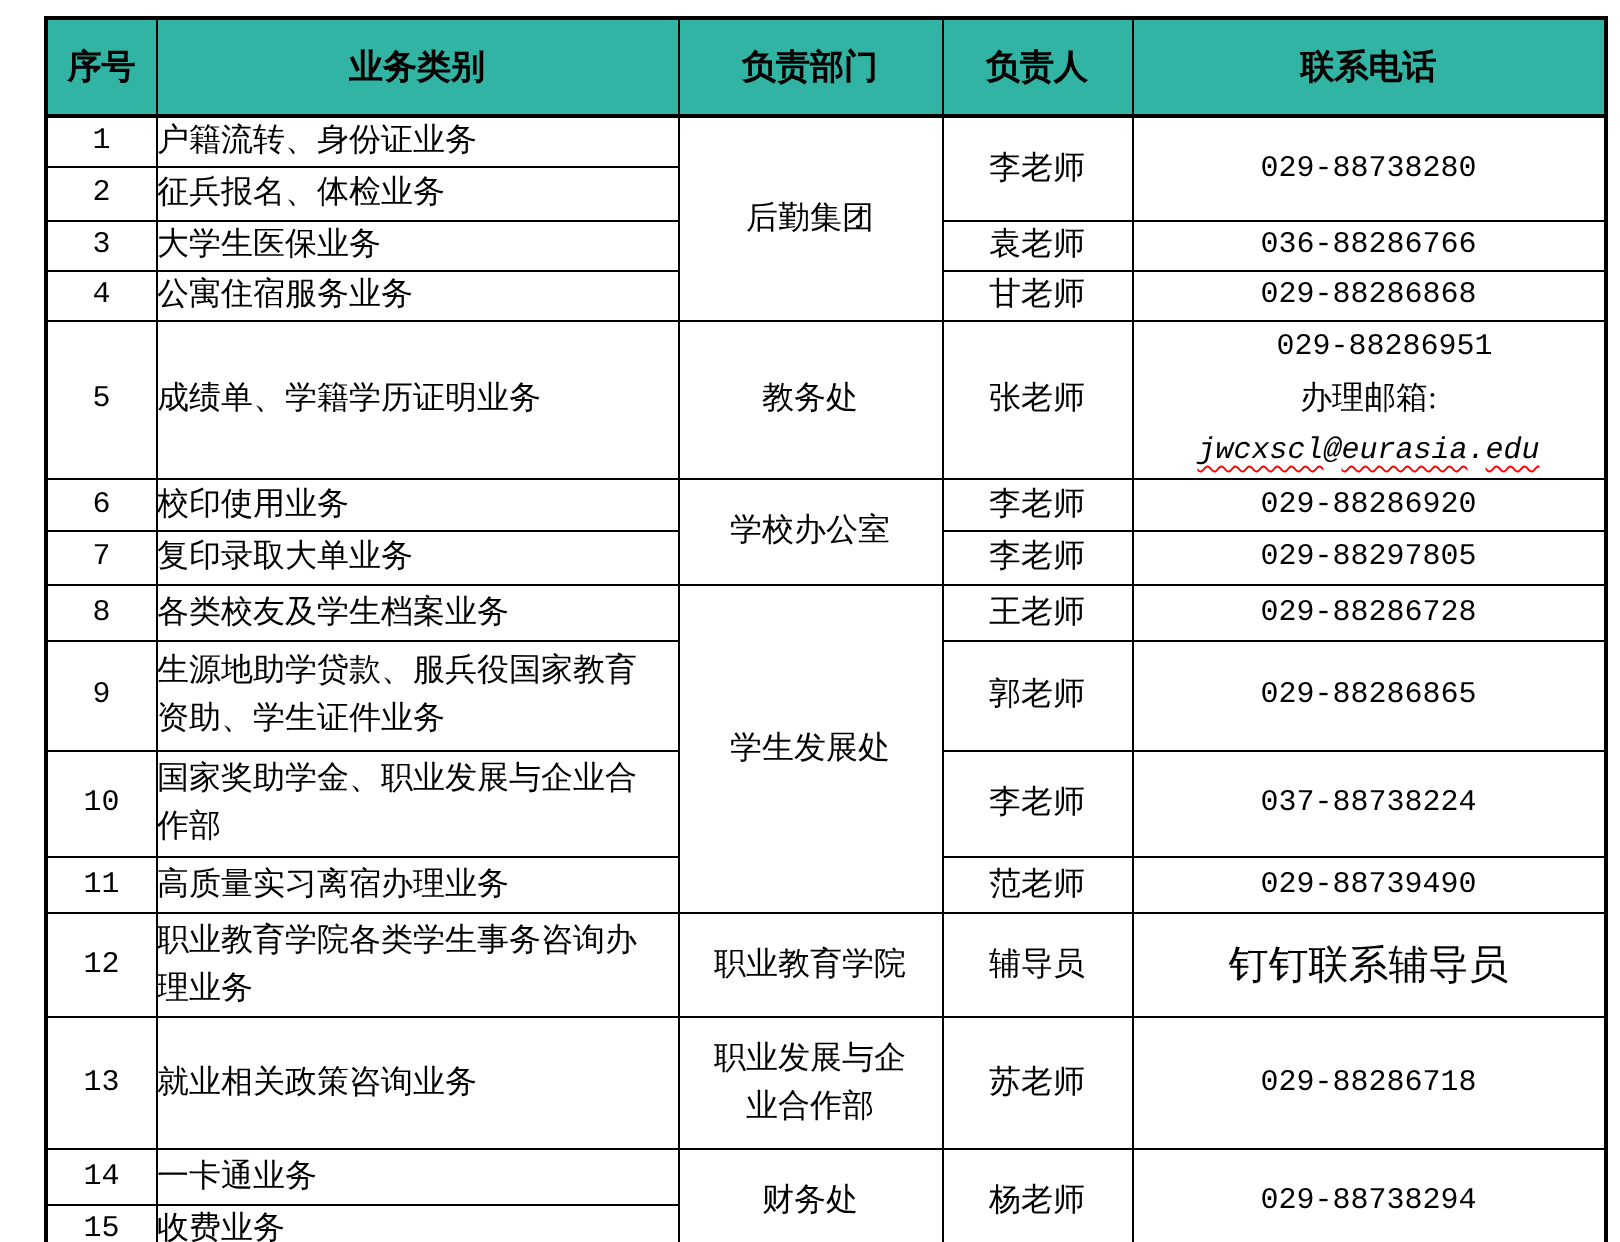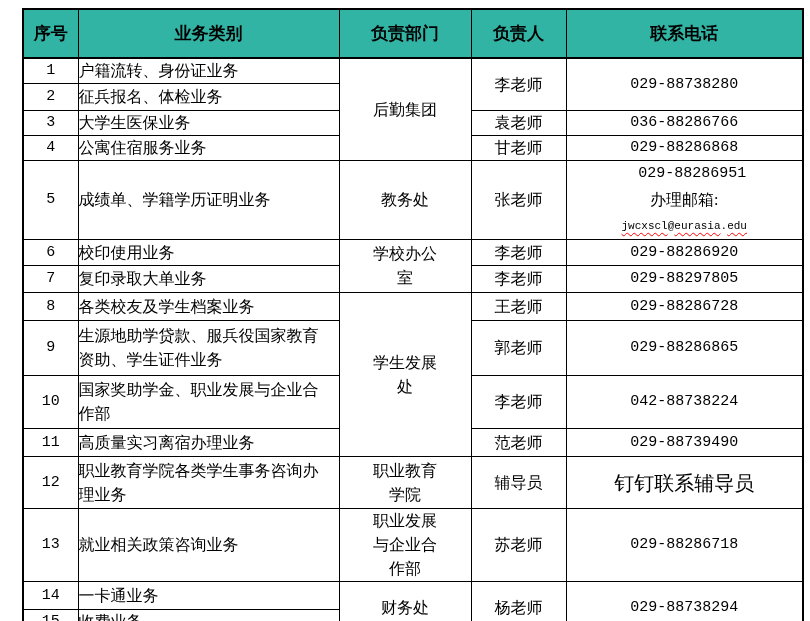--- a/index.html
+++ b/index.html
@@ -36,28 +36,28 @@
   thead th {
     background: #32b4a4;
     font-weight: bold;
     font-size: 17px;
     text-align: center;
     height: 47px;
     border-bottom: 2px solid #000000;
   }
   td.no, td.person, td.phone, td.dept { text-align: center; font-family: Liberation Serif, serif; }
   td.category { text-align: left; padding-right: 6px; }
-  td.dept { padding: 0 28px; }
+  td.dept { padding: 0 12px; }
   td.phone, td.no { font-family: "Liberation Mono", "DejaVu Sans Mono", monospace; font-size: 15px; }
   td.phone.cjk { font-family: "Liberation Serif", "DejaVu Serif", serif; font-size: 20px; }
 
   td.phone-multi { text-align: center; }
   td.phone-multi .line { display: block; line-height: 26px; }
   .num-font { font-family: "Liberation Mono", "DejaVu Sans Mono", monospace; font-size: 15px; margin-left: 16px; }
-  .email-line { font-family: "Liberation Mono", "DejaVu Sans Mono", monospace; font-size: 11px; }
+  .email-line { font-family: "Liberation Mono", "DejaVu Sans Mono", monospace; font-size: 15px; font-style: italic; }
   .wavy {
     text-decoration: underline;
     text-decoration-style: wavy;
     text-decoration-color: #ff0000;
     text-decoration-thickness: 1px;
     text-underline-offset: 3px;
   }
 </style>
 </head>
 <body>
@@ -137,21 +137,21 @@
     <tr style="height:55px">
       <td class="no">9</td>
       <td class="category">生源地助学贷款、服兵役国家教育资助、学生证件业务</td>
       <td class="person">郭老师</td>
       <td class="phone">029-88286865</td>
     </tr>
     <tr style="height:53px">
       <td class="no">10</td>
       <td class="category">国家奖助学金、职业发展与企业合作部</td>
       <td class="person">李老师</td>
-      <td class="phone">042-88738224</td>
+      <td class="phone">037-88738224</td>
     </tr>
     <tr style="height:28px">
       <td class="no">11</td>
       <td class="category">高质量实习离宿办理业务</td>
       <td class="person">范老师</td>
       <td class="phone">029-88739490</td>
     </tr>
     <tr style="height:52px">
       <td class="no">12</td>
       <td class="category">职业教育学院各类学生事务咨询办理业务</td>

